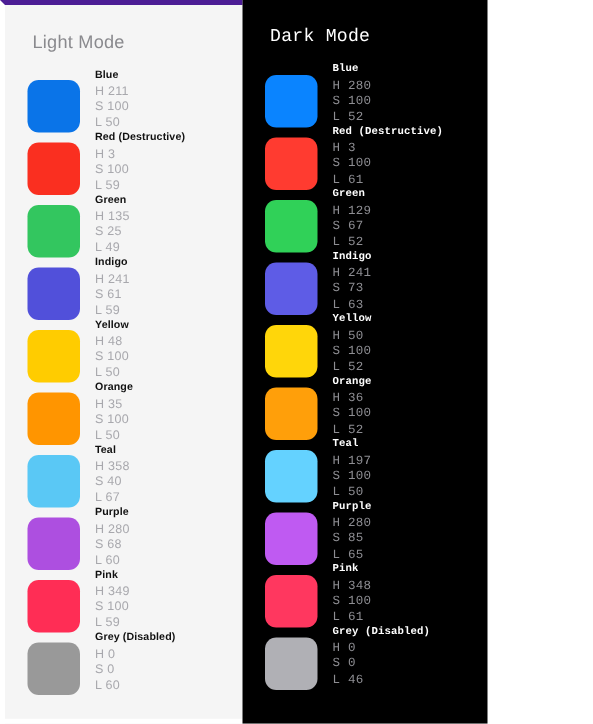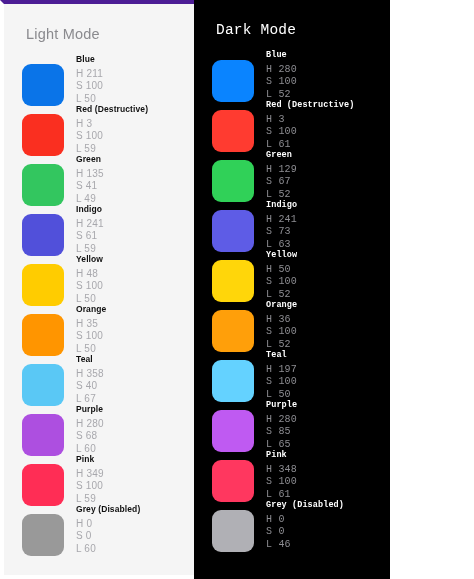--- a/index.html
+++ b/index.html
@@ -125,21 +125,21 @@
               <div>L 59</div>
             </div>
           </div>
         </div>
         <div class="swatch-row">
           <div class="swatch-chip" style="background: rgb(51, 198, 95);"></div>
           <div class="swatch-info">
             <div class="swatch-name">Green</div>
             <div class="swatch-hsl">
               <div>H 135</div>
-              <div>S 41</div>
+              <div>S 25</div>
               <div>L 49</div>
             </div>
           </div>
         </div>
         <div class="swatch-row">
           <div class="swatch-chip" style="background: rgb(81, 80, 218);"></div>
           <div class="swatch-info">
             <div class="swatch-name">Indigo</div>
             <div class="swatch-hsl">
               <div>H 241</div>

